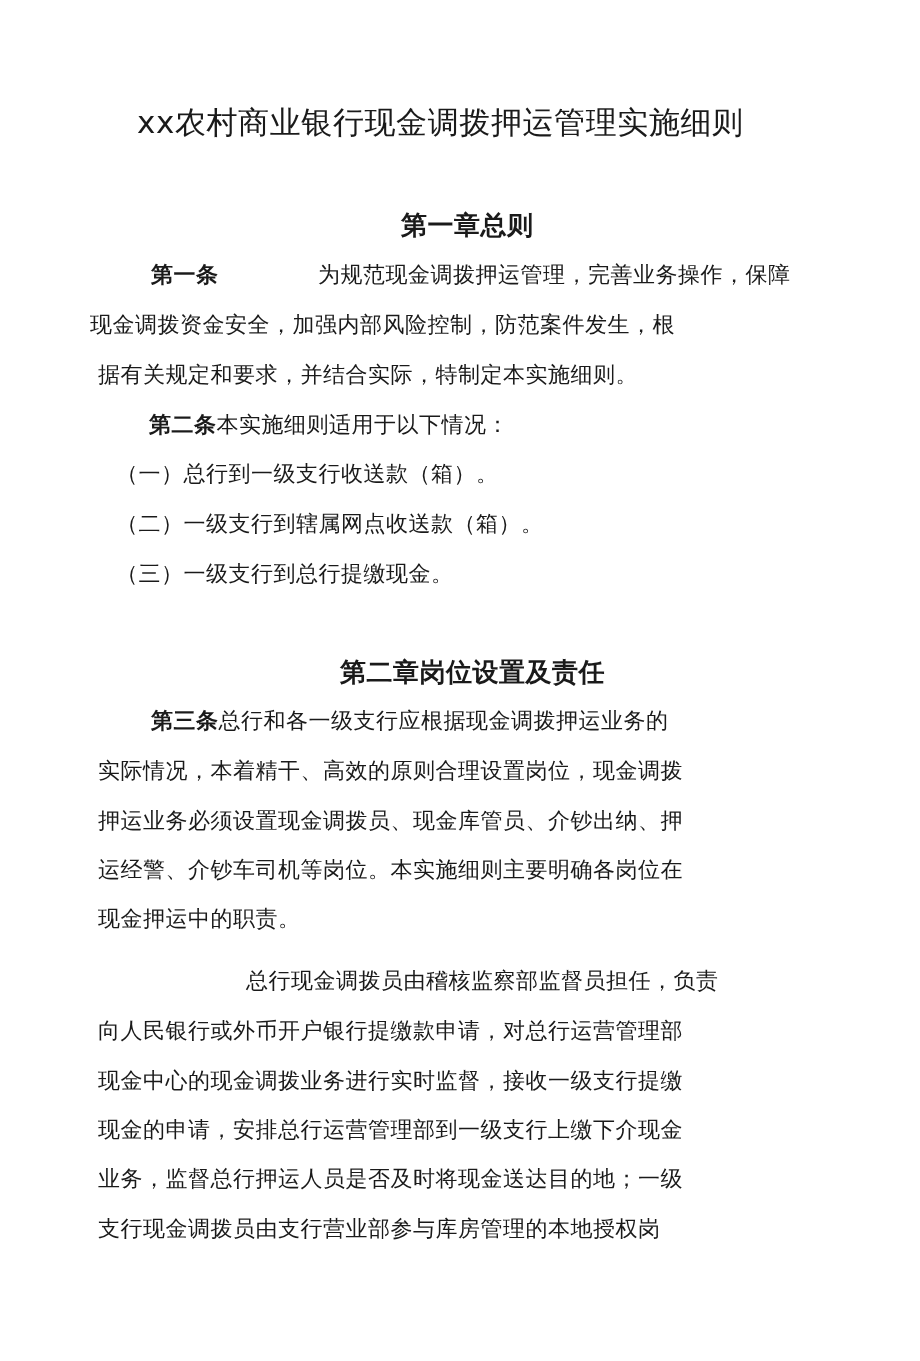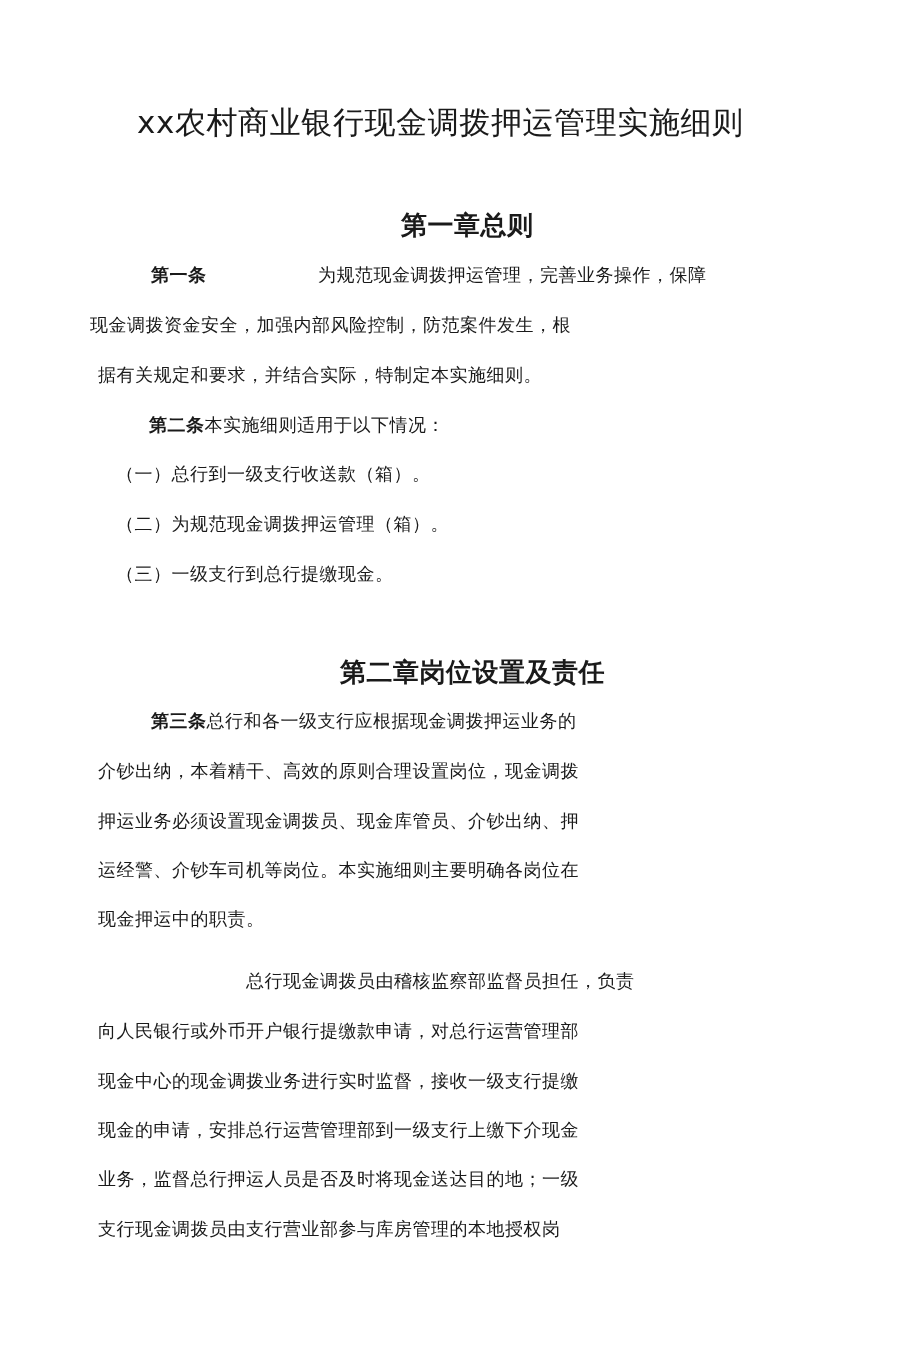--- a/index.html
+++ b/index.html
@@ -1,21 +1,21 @@
 <!DOCTYPE html>
 <html><head>
   <meta charset="utf-8">
   <style>
     html, body { margin: 0; padding: 0; background: #ffffff; }
     body {
       width: 920px; height: 1361px; position: relative; overflow: hidden;
       font-family: "DejaVu Sans", "Liberation Sans", sans-serif;
       color: #1a1a1a;
     }
-    .line { position: absolute; white-space: nowrap; font-size: 18px; line-height: 30px; letter-spacing: 0.5px; }
+    .line { position: absolute; white-space: nowrap; font-size: 22px; line-height: 30px; letter-spacing: 0.5px; }
     .title { font-size: 31px; line-height: 40px; letter-spacing: 0.6px; }
     .title .xx { font-weight: normal; }
     .chapter { font-size: 26px; font-weight: bold; }
     b, .bold { font-weight: bold; }
   </style>
 </head>
 <body>
 
 <div>
   <div class="line title" style="left:137px; top:102px;">
@@ -28,29 +28,29 @@
     <b>第一条</b>
   </div>
   <div class="line" style="left:318px; top:260px;">为规范现金调拨押运管理，完善业务操作，保障</div>
   <div class="line" style="left:90px; top:310px;">现金调拨资金安全，加强内部风险控制，防范案件发生，根</div>
   <div class="line" style="left:98px; top:360px;">据有关规定和要求，并结合实际，特制定本实施细则。</div>
 
   <div class="line" style="left:149px; top:410px;">
     <b>第二条</b><span>本实施细则适用于以下情况：</span>
   </div>
   <div class="line" style="left:116px; top:459px;">（一）总行到一级支行收送款（箱）。</div>
-  <div class="line" style="left:116px; top:509px;">（二）为规范现金调拨押运管理（箱）。</div>
+  <div class="line" style="left:116px; top:509px;">（二）一级支行到辖属网点收送款（箱）。</div>
   <div class="line" style="left:116px; top:559px;">（三）一级支行到总行提缴现金。</div>
 
   <div class="line chapter" style="left:340px; top:657px;">第二章岗位设置及责任</div>
 
   <div class="line" style="left:151px; top:706px;">
     <b>第三条</b><span>总行和各一级支行应根据现金调拨押运业务的</span>
   </div>
-  <div class="line" style="left:98px; top:756px;">介钞出纳，本着精干、高效的原则合理设置岗位，现金调拨</div>
+  <div class="line" style="left:98px; top:756px;">实际情况，本着精干、高效的原则合理设置岗位，现金调拨</div>
   <div class="line" style="left:98px; top:806px;">押运业务必须设置现金调拨员、现金库管员、介钞出纳、押</div>
   <div class="line" style="left:98px; top:855px;text-align:center;">运经警、介钞车司机等岗位。本实施细则主要明确各岗位在</div>
   <div class="line" style="left:98px; top:904px;">现金押运中的职责。</div>
 
   <div class="line" style="left:246px; top:966px;">总行现金调拨员由稽核监察部监督员担任，负责</div>
   <div class="line" style="left:98px; top:1016px;">向人民银行或外币开户银行提缴款申请，对总行运营管理部</div>
   <div class="line" style="left:98px; top:1066px;">现金中心的现金调拨业务进行实时监督，接收一级支行提缴</div>
   <div class="line" style="left:98px; top:1115px;">现金的申请，安排总行运营管理部到一级支行上缴下介现金</div>
   <div class="line" style="left:98px; top:1164px;">业务，监督总行押运人员是否及时将现金送达目的地；一级</div>
   <div class="line" style="left:98px; top:1214px;">支行现金调拨员由支行营业部参与库房管理的本地授权岗</div>

